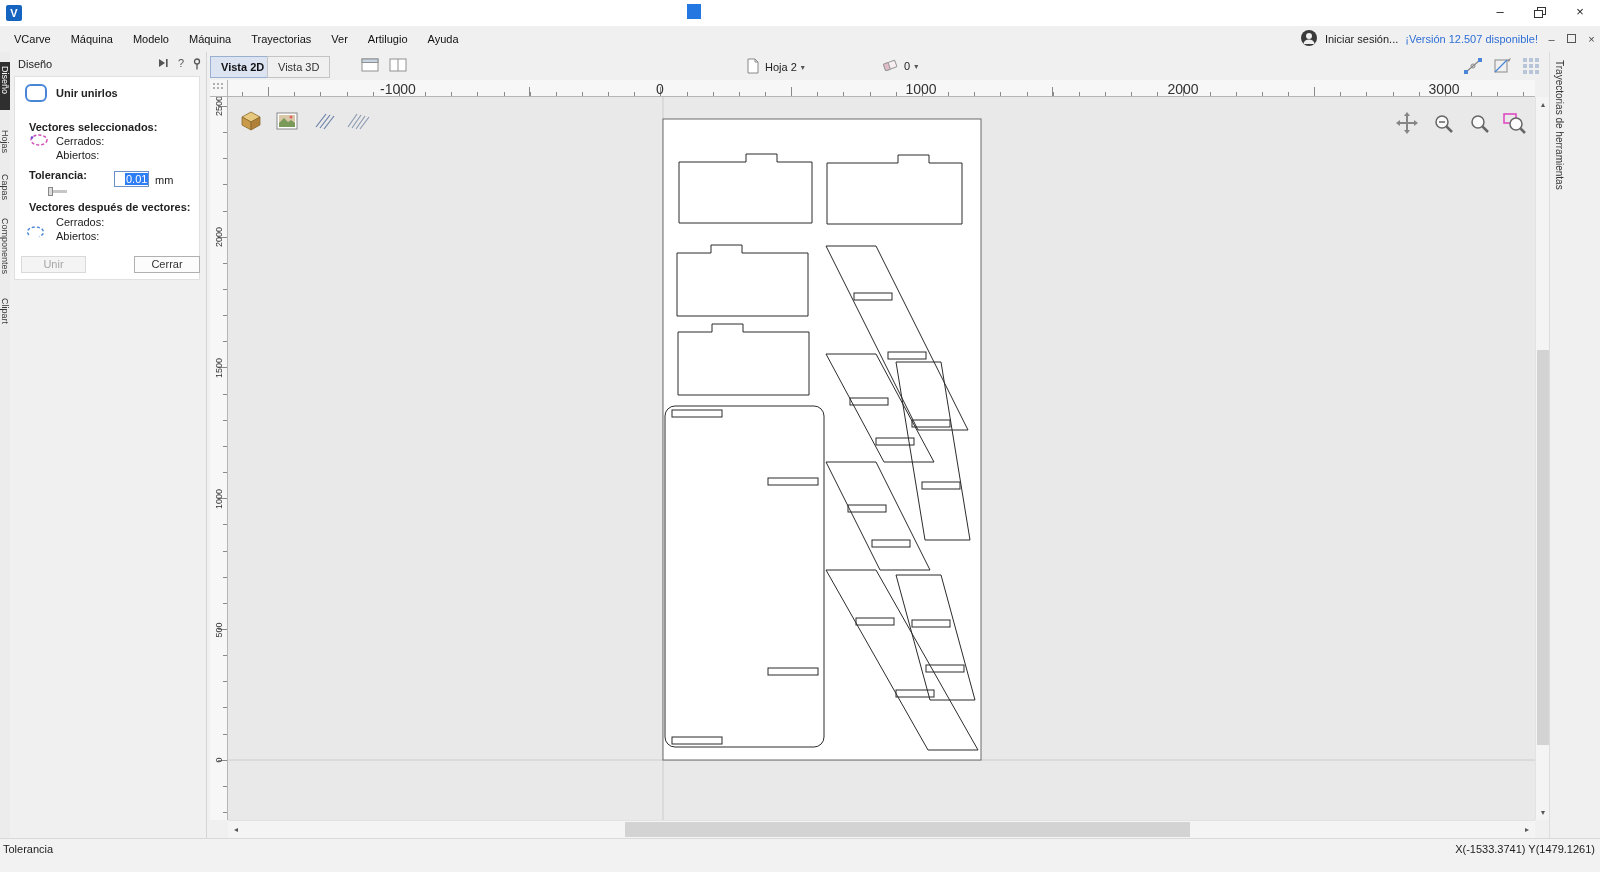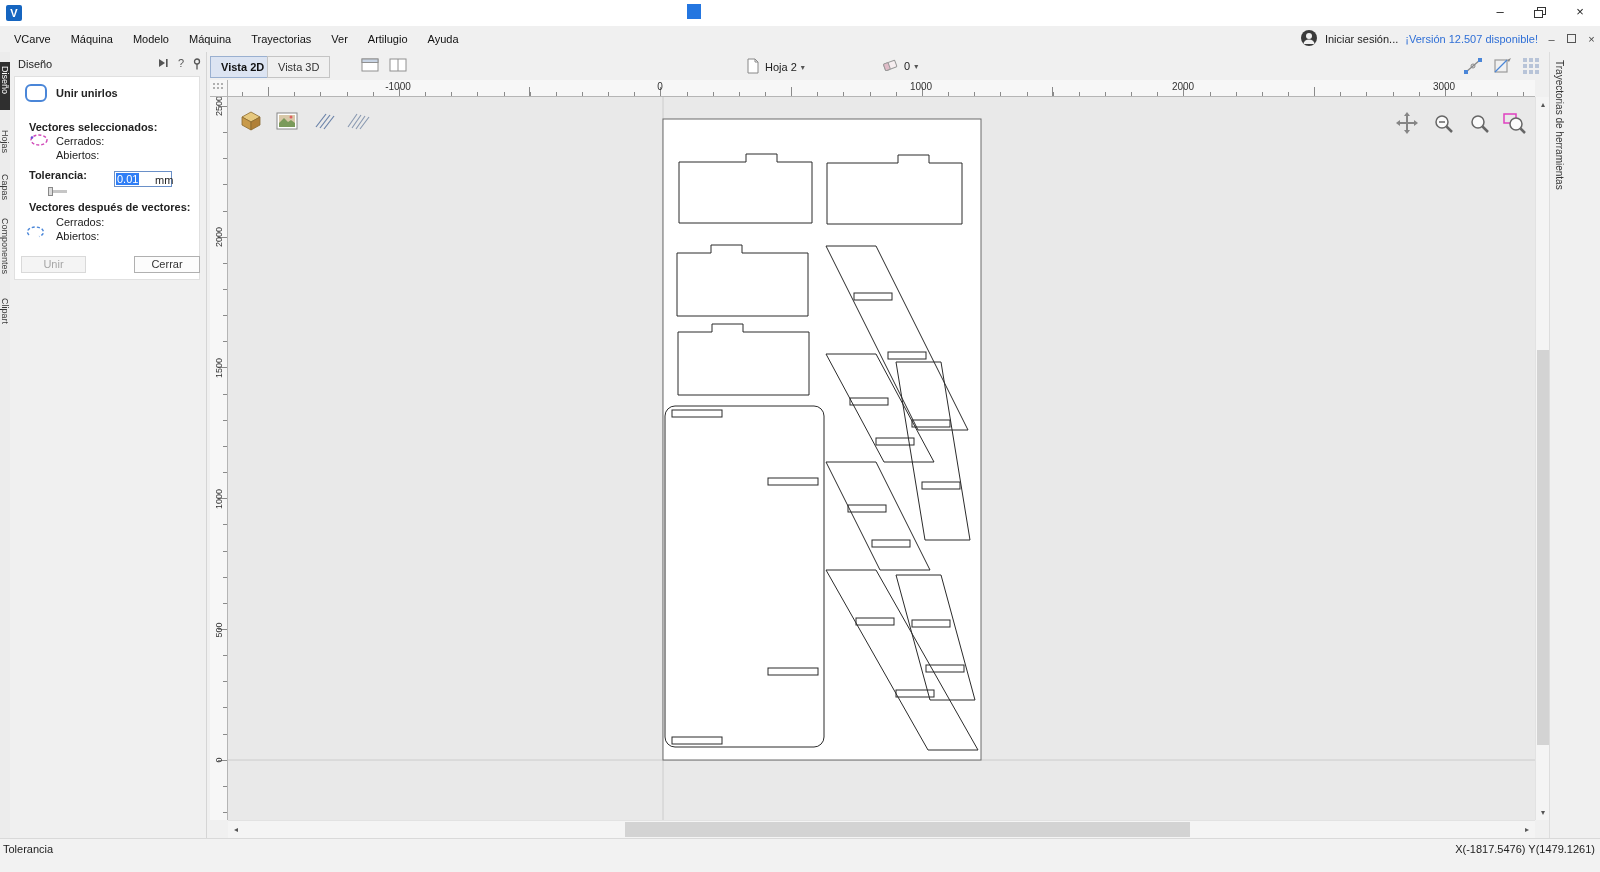--- a/index.html
+++ b/index.html
@@ -36,41 +36,41 @@
   .rot-tab { position:absolute; left:0; width:10px; writing-mode:vertical-rl; font-size:9px; line-height:10px; color:#3a3a3a; padding:4px 0; white-space:nowrap; }
   .rot-tab.active { background:#2f2f2f; color:#ffffff; }
 
   
   .left-panel { position:absolute; left:10px; top:0; width:197px; height:786px; background:#f0f0f0; border-right:1px solid #d5d5d5; }
   .panel-title { position:absolute; left:8px; top:6px; color:#222; }
   .ph-icon { position:absolute; top:5px; width:16px; height:14px; text-align:center; color:#555; }
   .dialog-card { position:absolute; left:4px; top:24px; width:186px; height:204px; background:#ffffff; border:1px solid #e0e0e0; }
   .dc-abs { position:absolute; white-space:nowrap; }
   .bold { font-weight:bold; }
-  .tol-input { position:absolute; left:99px; top:94px; width:58px; height:16px; background:#fff; border:1px solid #6a90c8; line-height:14px; padding-left:1px; overflow:hidden; }
+  .tol-input { position:absolute; left:99px; top:94px; width:35px; height:16px; background:#fff; border:1px solid #6a90c8; line-height:14px; padding-left:10px; overflow:hidden; }
   .tol-sel { background:#2f7ef6; color:#fff; padding:0 1px; }
   .slider-track { position:absolute; left:34px; top:113px; width:18px; height:3px; background:#c6c6c6; }
   .slider-thumb { position:absolute; left:-1px; top:-3px; width:5px; height:9px; background:#dcdcdc; border:1px solid #888; }
   .btn { position:absolute; height:17px; border:1px solid #b0b0b0; background:#fcfcfc; text-align:center; line-height:15px; color:#333; }
   .btn.disabled { color:#a6a6a6; border-color:#d9d9d9; background:#f4f4f4; }
 
   
   .toolbar { position:absolute; left:207px; top:0; right:51px; height:28px; background:#f0f0f0; }
   .vtab { position:absolute; top:4px; height:22px; padding:0 10px; line-height:20px; border:1px solid #c4c4c4; background:#f0f0f0; color:#333; }
   .vtab.active { background:#dce4f2; border-color:#9ab0d0; font-weight:bold; color:#111; }
   .tb-icon { position:absolute; top:4px; }
   .selector { position:absolute; top:5px; display:flex; align-items:center; gap:4px; color:#222; white-space:nowrap; }
   .dd-arrow { font-size:8px; color:#555; }
 
   
   .corner { position:absolute; left:210px; top:28px; width:18px; height:17px; background:#f7f7f7; border-right:1px solid #b5b5b5; border-bottom:1px solid #b5b5b5; }
   .ruler-h { position:absolute; left:228px; top:28px; width:1307px; height:17px; background:#f7f7f7; border-bottom:1px solid #b5b5b5; overflow:hidden; }
   .rh-minor { position:absolute; left:13.6px; right:0; bottom:0; height:4px; background:repeating-linear-gradient(to right,#8a8a8a 0 1px, transparent 1px 26.15px); }
   .rh-major { position:absolute; left:39.75px; right:0; bottom:0; height:9px; background:repeating-linear-gradient(to right,#8a8a8a 0 1px, transparent 1px 130.75px); }
-  .rh-label { position:absolute; top:1px; transform:translateX(-50%); font-size:10px; color:#333; }
+  .rh-label { position:absolute; top:1px; transform:translateX(-50%); font-size:14px; color:#333; }
   .ruler-v { position:absolute; left:210px; top:45px; width:18px; height:723px; background:#f7f7f7; border-right:1px solid #b5b5b5; overflow:hidden; }
   .rv-minor { position:absolute; top:9.25px; right:0; width:4px; height:714px; background:repeating-linear-gradient(to bottom,#8a8a8a 0 1px, transparent 1px 26.15px); }
   .rv-major { position:absolute; top:9.25px; right:0; width:9px; height:714px; background:repeating-linear-gradient(to bottom,#8a8a8a 0 1px, transparent 1px 130.75px); }
   .rv-label { position:absolute; left:9px; transform:translate(-50%,-50%) rotate(-90deg); font-size:9px; color:#333; }
 
   
   .canvas { position:absolute; left:228px; top:45px; width:1307px; height:723px; background:#e9e9e9; overflow:hidden; }
   .canvas-svg { position:absolute; left:0; top:0; }
   .canvas-icon { position:absolute; width:28px; height:26px; }
 
@@ -438,16 +438,16 @@
       <div class="hs-arrow" style="right:0;">▸</div>
     </div>
 
     <div class="right-strip">
       <div class="right-strip-label">Trayectorias de herramientas</div>
     </div>
   </div>
 
   <div class="statusbar">
     <span class="sb-left">Tolerancia</span>
-    <span class="sb-coords">X(-1817.5476) Y(1479.1261)</span>
+    <span class="sb-coords">X(-1533.3741) Y(1479.1261)</span>
   </div>
 
 </div>
 
 </body></html>

